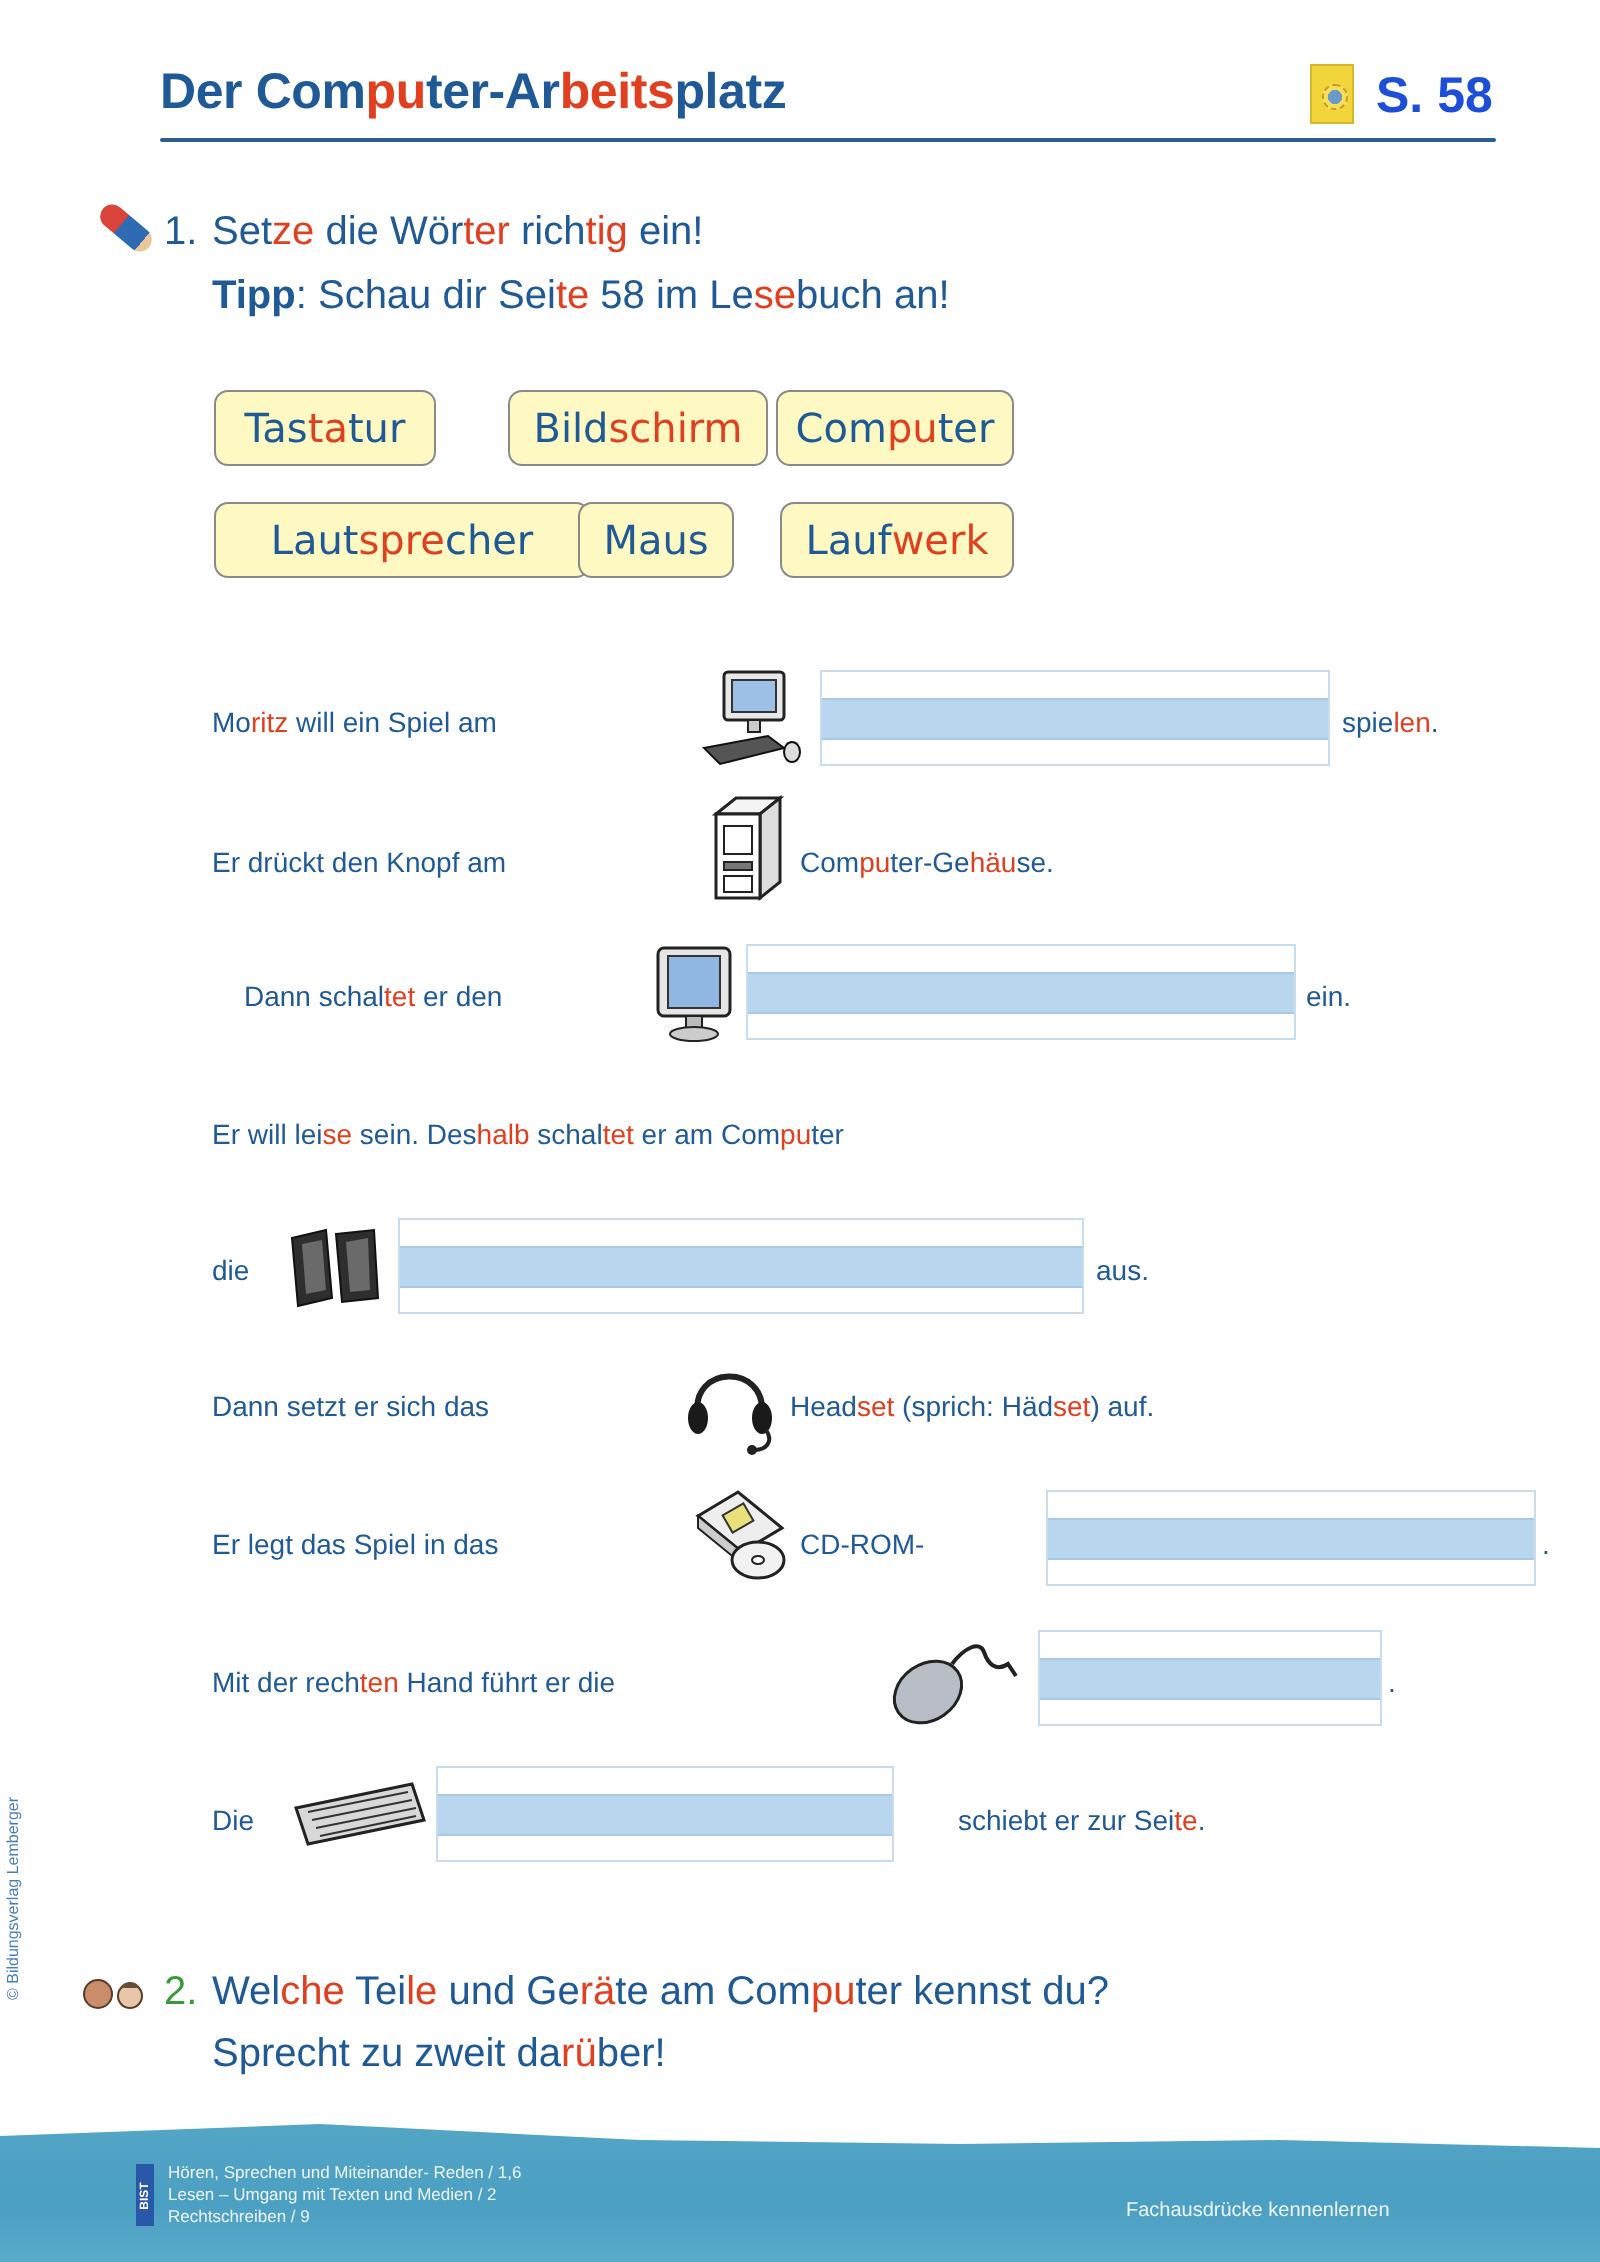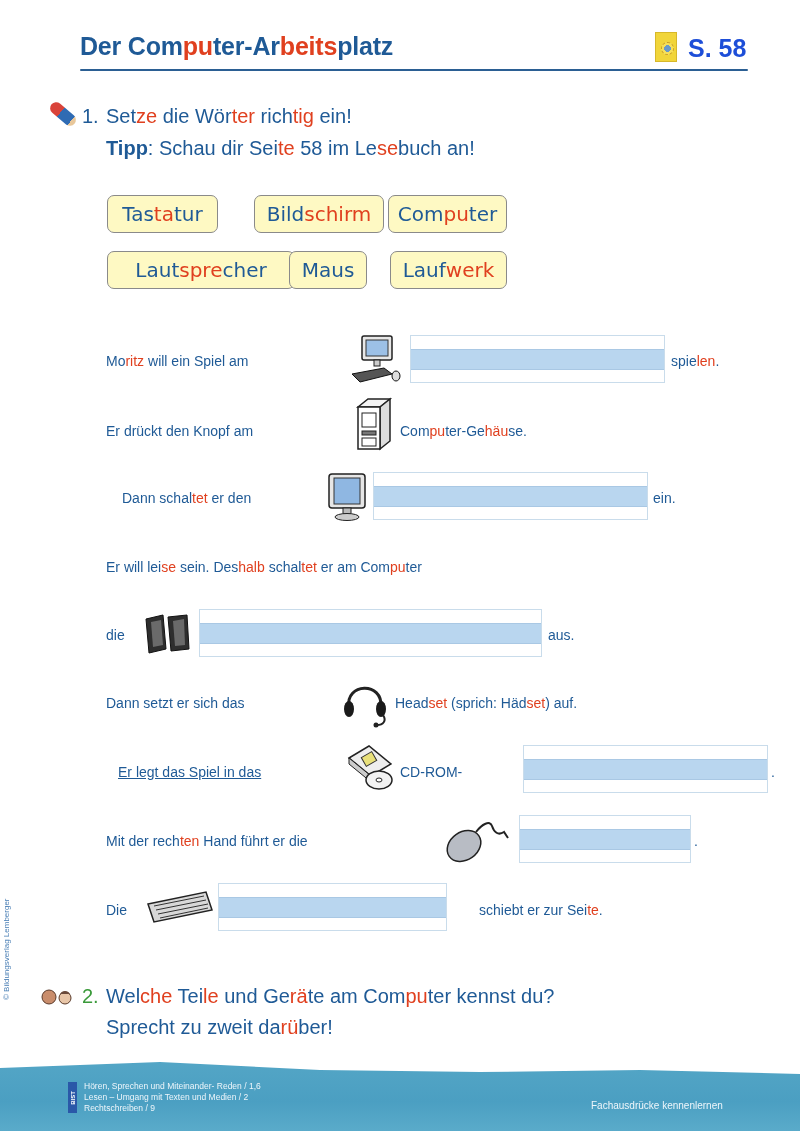--- a/index.html
+++ b/index.html
@@ -43,21 +43,21 @@
     .task2-text2 { left: 106px; top: 1016px; }
 
     
     .copyright { left: 2px; top: 1000px; transform: rotate(-90deg); transform-origin: left top; font-size: 8px; color: #4a7fb5; white-space: nowrap; }
 
     
     .footer { left: 0; top: 1058px; width: 800px; height: 73px; background: linear-gradient(180deg, #54a6c6 0%, #4b9fc2 60%, #5aabca 100%); clip-path: polygon(0 10px, 20% 4px, 40% 12px, 60% 14px, 80% 12px, 100% 16px, 100% 100%, 0 100%); }
     .bist { left: 68px; top: 1082px; width: 9px; height: 31px; background: #2a58a8; color: #fff; font-size: 6px; font-weight: bold; display: flex; align-items: center; justify-content: center; }
     .bist span { transform: rotate(-90deg); display: block; }
     .std { left: 84px; font-size: 8.5px; color: #eef6fb; white-space: nowrap; }
-    .footer-topic { left: 563px; top: 1100px; font-size: 10px; color: #eef6fb; white-space: nowrap; margin-left: 28px; }
+    .footer-topic { left: 563px; top: 1100px; font-size: 10px; color: #eef6fb; white-space: nowrap; }
     .page-num { left: 751px; top: 1159px; font-size: 16px; color: #eef6fb; }
   </style>
 </head>
 <body>
 
 <div class="abs title">
   <span>Der Com</span><span class="hl">pu</span><span>ter-Ar</span><span class="hl">beits</span><span>platz</span>
 </div>
 <div class="abs title-underline"></div>
 <div class="abs book-icon"></div>
@@ -158,21 +158,21 @@
   <path d="M10,30 C6,6 44,4 42,30" fill="none" stroke="#222" stroke-width="3"></path>
   <ellipse cx="10" cy="32" rx="5" ry="8" fill="#1a1a1a"></ellipse>
   <ellipse cx="42" cy="32" rx="5" ry="8" fill="#1a1a1a"></ellipse>
   <path d="M44,38 C48,44 44,48 38,48" fill="none" stroke="#222" stroke-width="2"></path>
   <circle cx="37" cy="48" r="2.5" fill="#222"></circle>
 </svg>
 <div class="sent" style="left:395px; top:691px;">
   <span>Head</span><span class="hl">set</span><span> (sprich: Häd</span><span class="hl">set</span><span>) auf.</span>
 </div>
 
-<div class="sent" style="left:118px; top:760px;text-decoration:underline;">Er legt das Spiel in das</div>
+<div class="sent" style="left:106px; top:760px;">Er legt das Spiel in das</div>
 <svg class="pic" style="left:345px; top:744px;" width="52" height="50" viewBox="0 0 52 50">
   <polygon points="4,14 24,2 46,20 26,32" fill="#eee" stroke="#222" stroke-width="1.5"></polygon>
   <polygon points="4,14 26,32 26,38 4,20" fill="#ccc" stroke="#222"></polygon>
   <rect x="18" y="10" width="12" height="10" fill="#e8e07a" stroke="#333" transform="rotate(-30 24 15)"></rect>
   <ellipse cx="34" cy="36" rx="13" ry="9" fill="#f2f2f2" stroke="#222" stroke-width="1.5"></ellipse>
   <ellipse cx="34" cy="36" rx="3" ry="2" fill="#fff" stroke="#222"></ellipse>
 </svg>
 <div class="sent" style="left:400px; top:760px;">CD-ROM-</div>
 <div class="blank" style="left:523px; top:745px; width:245px; height:48px;"></div>
 <div class="sent" style="left:771px; top:760px;">.</div>

